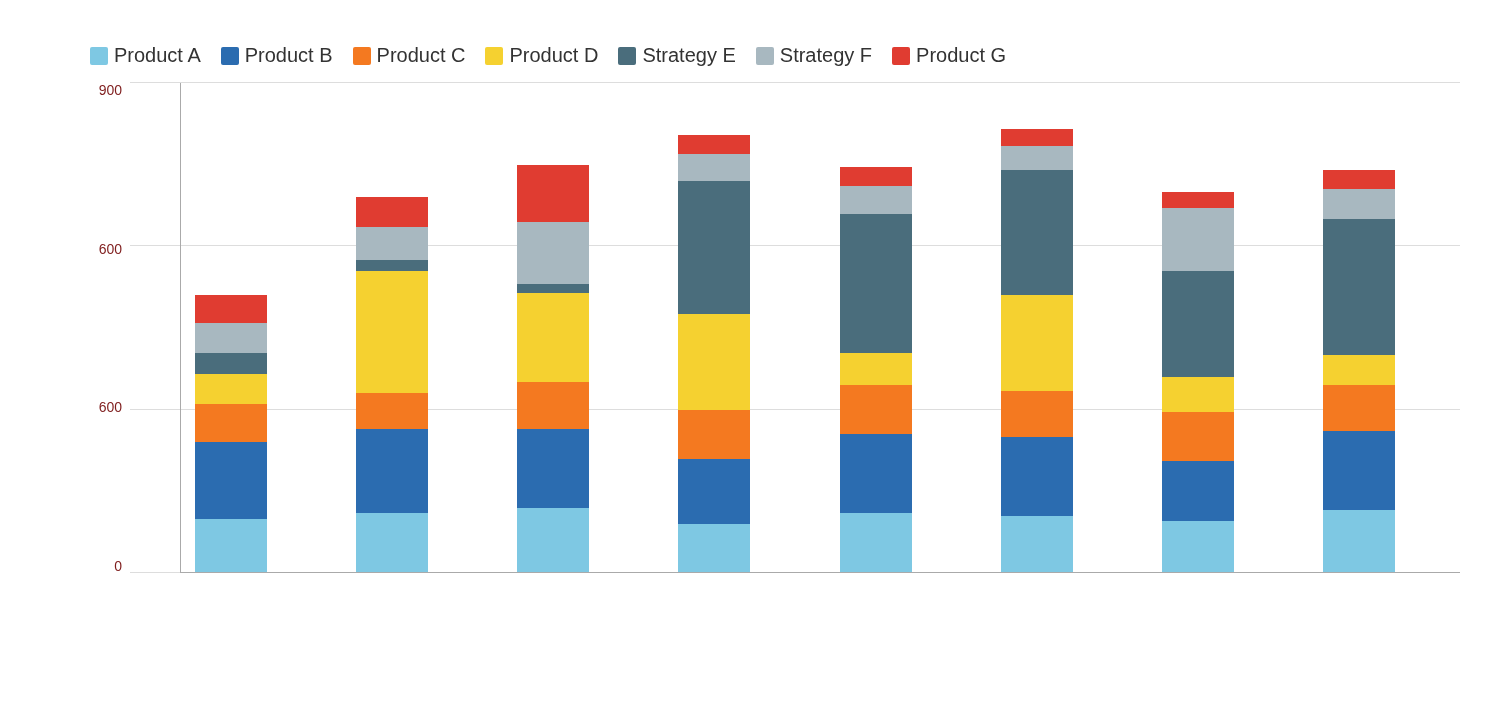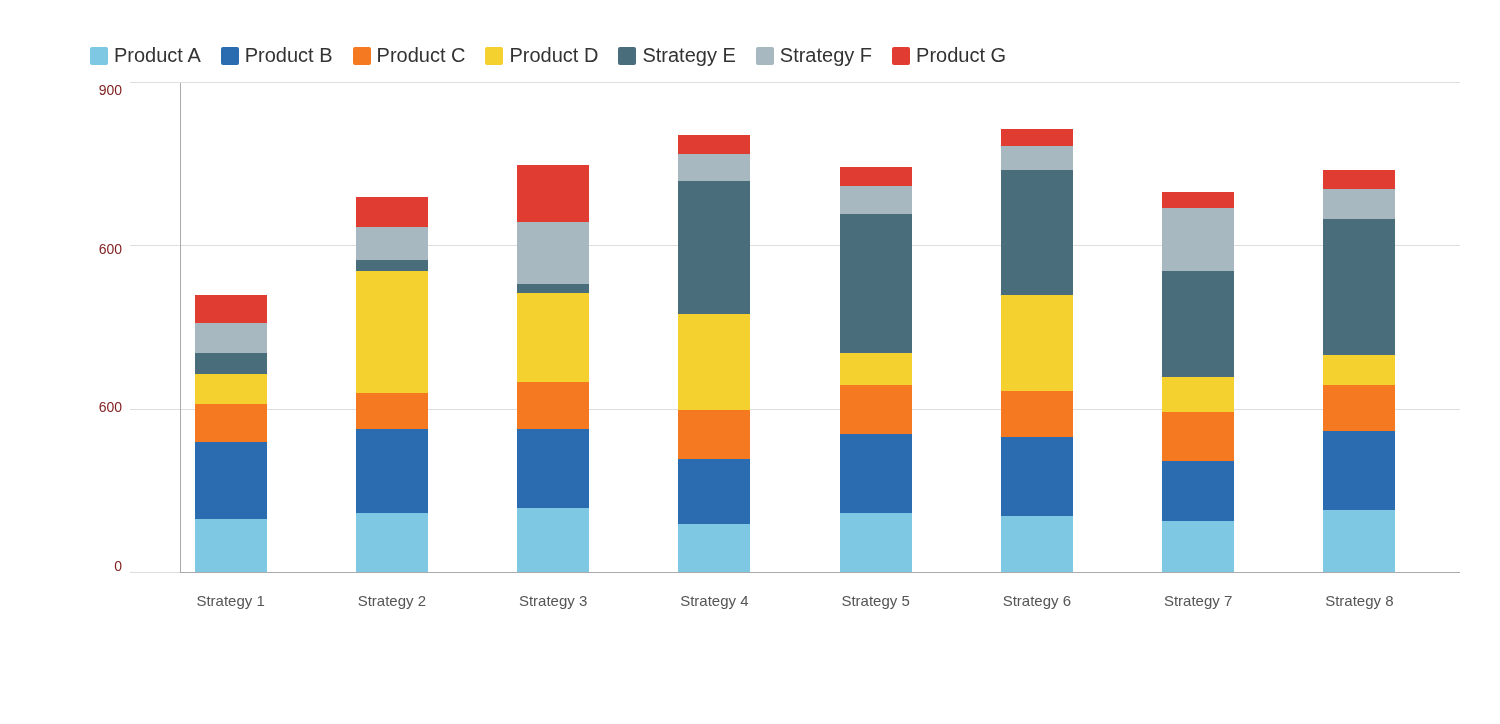--- a/index.html
+++ b/index.html
@@ -285,24 +285,14 @@
               <div class="bar-segment" style="height: 46.2778px; background: rgb(244, 121, 32);"></div>
               <div class="bar-segment" style="height: 29.9444px; background: rgb(245, 209, 48);"></div>
               <div class="bar-segment" style="height: 136.111px; background: rgb(74, 109, 124);"></div>
               <div class="bar-segment" style="height: 29.9444px; background: rgb(168, 184, 192);"></div>
               <div class="bar-segment" style="height: 19.0556px; background: rgb(224, 60, 49);"></div>
             </div>
           </div>
         </div>
       <div class="axis-line"></div>
     </div>
-    <div class="x-axis" id="x-axis-container">
-        <div class="x-label">Strategy 1</div>
-        <div class="x-label">Strategy 2</div>
-        <div class="x-label">Strategy 3</div>
-        <div class="x-label">Strategy 4</div>
-        <div class="x-label">Strategy 5</div>
-        <div class="x-label">Strategy 6</div>
-        <div class="x-label">Strategy 7</div>
-        <div class="x-label">Strategy 8</div>
-      </div>
   </div>
 </div>
 
 </body></html>

